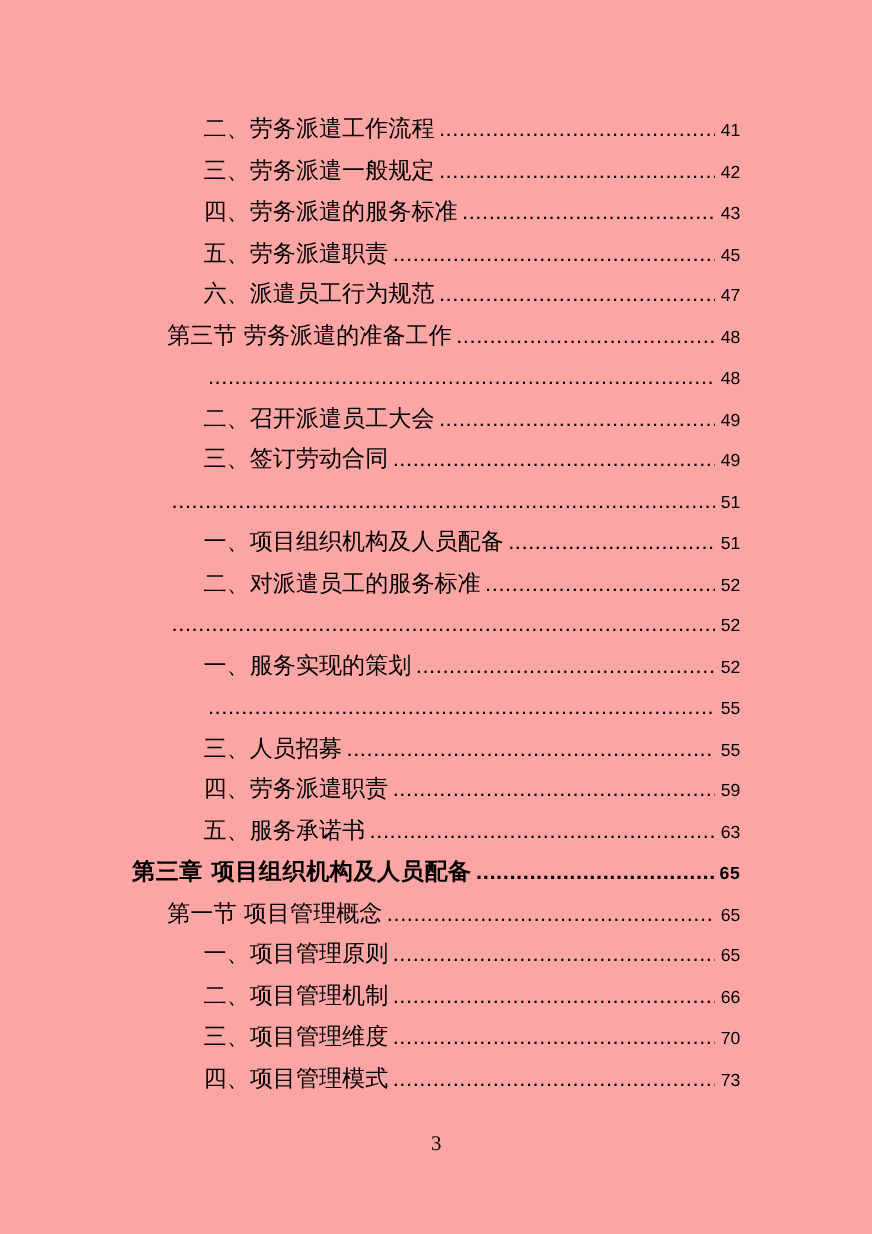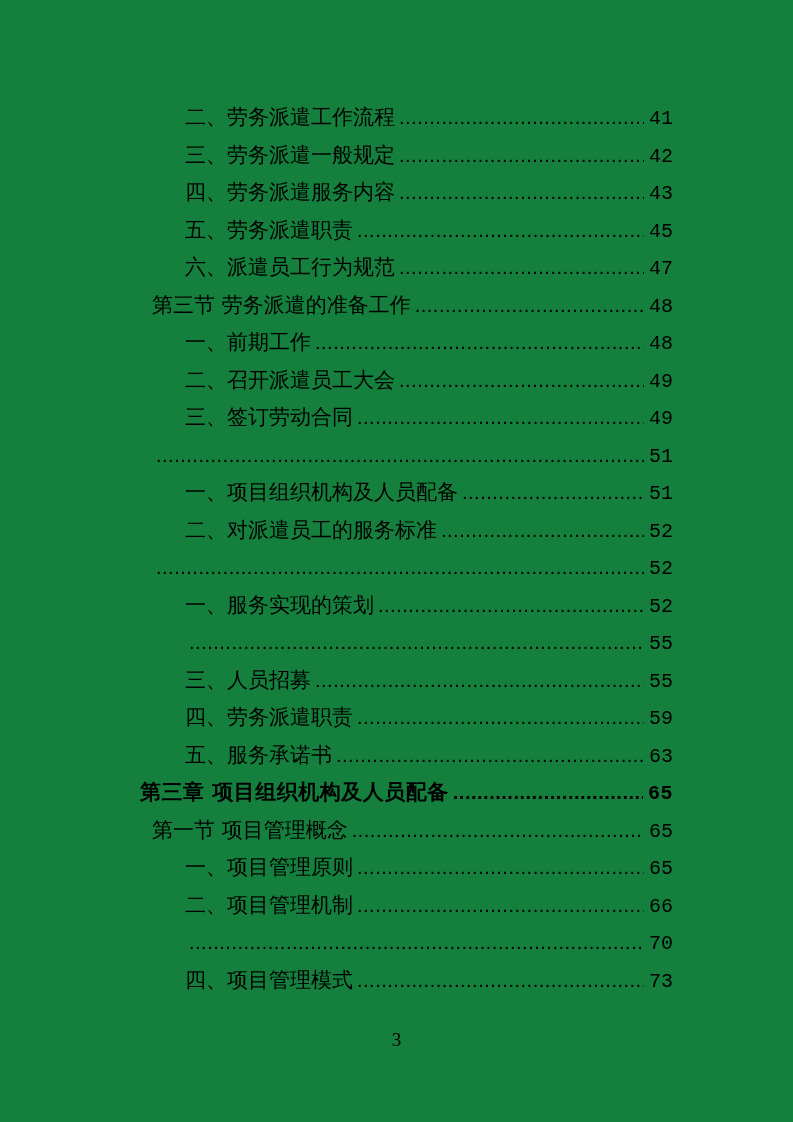--- a/index.html
+++ b/index.html
@@ -4,21 +4,21 @@
 <style>
   html, body {
     margin: 0;
     padding: 0;
     background: #ffffff;
   }
   .document-page {
     position: relative;
     width: 793px;
     height: 1122px;
-    background: #15803d;
+    background: #fca5a5;
     overflow: hidden;
     font-family: "DejaVu Serif", "Liberation Serif", serif;
     color: #000000;
   }
   .toc {
     position: absolute;
     top: 99px;
     left: 120px;
     width: 553px;
   }
@@ -29,40 +29,39 @@
     line-height: 37.5px;
     font-size: 21px;
     white-space: nowrap;
   }
   .toc-row.level-section { padding-left: 32px; }
   .toc-row.level-item    { padding-left: 65px; }
   .toc-row.level-chapter {
     font-weight: 700;
     font-family: "DejaVu Sans", "Liberation Sans", sans-serif;
     letter-spacing: 0.5px;
-    margin-left: 20px;
   }
   .toc-label {
     flex: 0 0 auto;
   }
   .toc-leader {
     flex: 1 1 auto;
     overflow: hidden;
     margin: 0 2px 0 4px;
   }
   .toc-leader::after {
     content: "..................................................................................................................................................................................................................................................";
     font-family: "Liberation Sans", sans-serif;
     font-size: 20px;
     letter-spacing: 0.5px;
   }
   .toc-page {
     flex: 0 0 auto;
-    font-family: Liberation Mono, monospace;
-    font-size: 20px;
+    font-family: Liberation Sans, sans-serif;
+    font-size: 16px;
     padding-left: 3px;
     text-align: right;
   }
   .page-footer {
     position: absolute;
     top: 1026px;
     left: 0;
     width: 100%;
     text-align: center;
     font-family: "Liberation Serif", serif;
@@ -80,41 +79,40 @@
       <span class="toc-label">二、劳务派遣工作流程</span>
       <span class="toc-leader"></span>
       <span class="toc-page">41</span>
     </div>
     <div class="toc-row level-item">
       <span class="toc-label">三、劳务派遣一般规定</span>
       <span class="toc-leader"></span>
       <span class="toc-page">42</span>
     </div>
     <div class="toc-row level-item">
-      <span class="toc-label">四、劳务派遣服务内容</span>
+      <span class="toc-label">四、劳务派遣的服务标准</span>
       <span class="toc-leader"></span>
       <span class="toc-page">43</span>
     </div>
     <div class="toc-row level-item">
       <span class="toc-label">五、劳务派遣职责</span>
       <span class="toc-leader"></span>
       <span class="toc-page">45</span>
     </div>
     <div class="toc-row level-item">
       <span class="toc-label">六、派遣员工行为规范</span>
       <span class="toc-leader"></span>
       <span class="toc-page">47</span>
     </div>
     <div class="toc-row level-section">
       <span class="toc-label">第三节 劳务派遣的准备工作</span>
       <span class="toc-leader"></span>
       <span class="toc-page">48</span>
     </div>
     <div class="toc-row level-item">
-      <span class="toc-label">一、前期工作</span>
       <span class="toc-leader"></span>
       <span class="toc-page">48</span>
     </div>
     <div class="toc-row level-item">
       <span class="toc-label">二、召开派遣员工大会</span>
       <span class="toc-leader"></span>
       <span class="toc-page">49</span>
     </div>
     <div class="toc-row level-item">
       <span class="toc-label">三、签订劳动合同</span>
@@ -177,20 +175,21 @@
       <span class="toc-label">一、项目管理原则</span>
       <span class="toc-leader"></span>
       <span class="toc-page">65</span>
     </div>
     <div class="toc-row level-item">
       <span class="toc-label">二、项目管理机制</span>
       <span class="toc-leader"></span>
       <span class="toc-page">66</span>
     </div>
     <div class="toc-row level-item">
+      <span class="toc-label">三、项目管理维度</span>
       <span class="toc-leader"></span>
       <span class="toc-page">70</span>
     </div>
     <div class="toc-row level-item">
       <span class="toc-label">四、项目管理模式</span>
       <span class="toc-leader"></span>
       <span class="toc-page">73</span>
     </div>
 
   </div>

